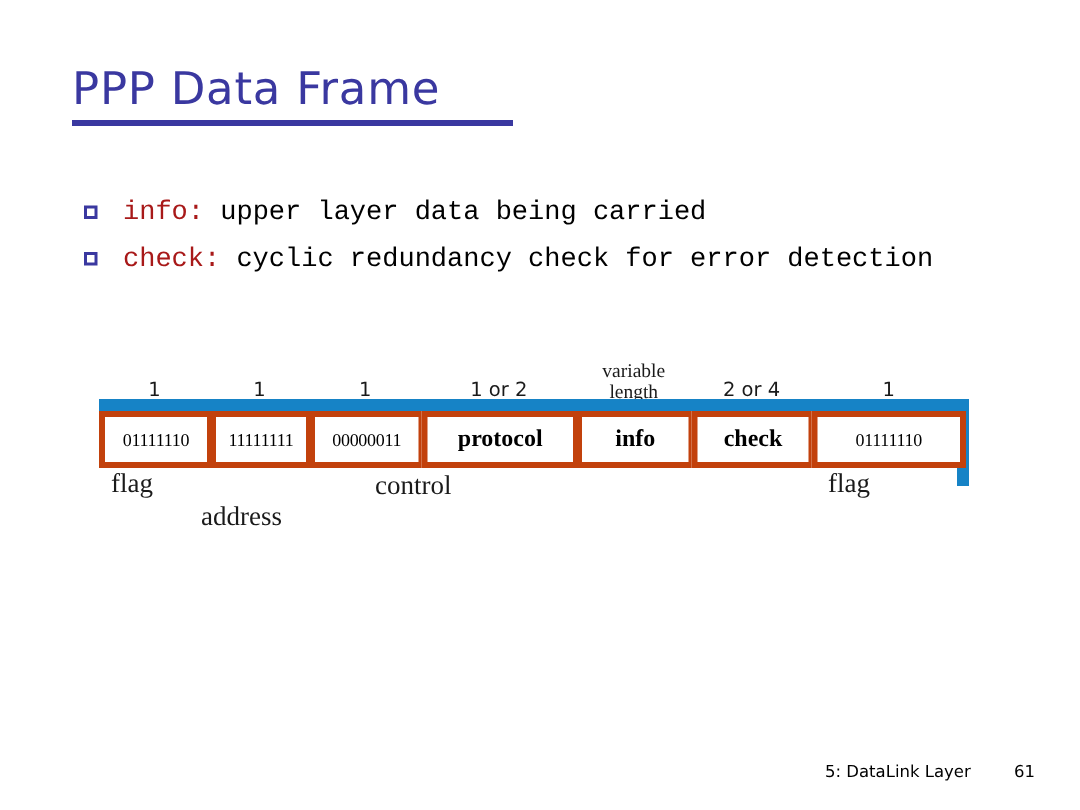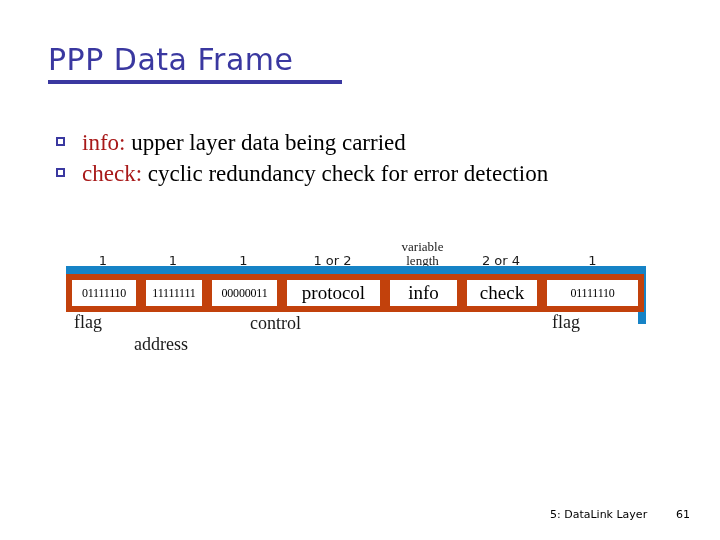--- a/index.html
+++ b/index.html
@@ -47,22 +47,22 @@
   .bullets {
     position: absolute;
     left: 52px;
     top: 128px;
     width: 600px;
   }
   .bullet-row {
     position: relative;
     padding-left: 30px;
     margin-bottom: 2px;
-    font-family: Liberation Serif, serif;
-    font-size: 23px;
+    font-family: Liberation Mono, monospace;
+    font-size: 18px;
     line-height: 29px;
     color: #000000;
   }
   .bullet-marker {
     position: absolute;
     left: 4px;
     top: 9px;
     width: 9px;
     height: 9px;
     border: 2px solid #3a38a0;
@@ -126,35 +126,36 @@
     left: 6px;
     top: 46px;
     height: 38px;
     width: 572px;
   }
   .cell {
     position: absolute;
     top: 0;
     height: 38px;
     box-sizing: border-box;
-    border: 6px solid #c2410c;
+    border: 4px solid #c2410c;
     background: #ffffff;
     display: flex;
     align-items: center;
     justify-content: center;
     font-family: "Liberation Serif", serif;
     color: #000000;
     overflow: hidden;
   }
   .cell.bits {
     font-size: 12px;
     letter-spacing: -0.2px;
   }
   .cell.word {
-    font-size: 19px;
+    font-size: 16px;
+    font-weight: bold;
   }
 
   .name-row {
     position: absolute;
     left: 0;
     top: 84px;
     width: 590px;
     height: 46px;
   }
   .name-label {

